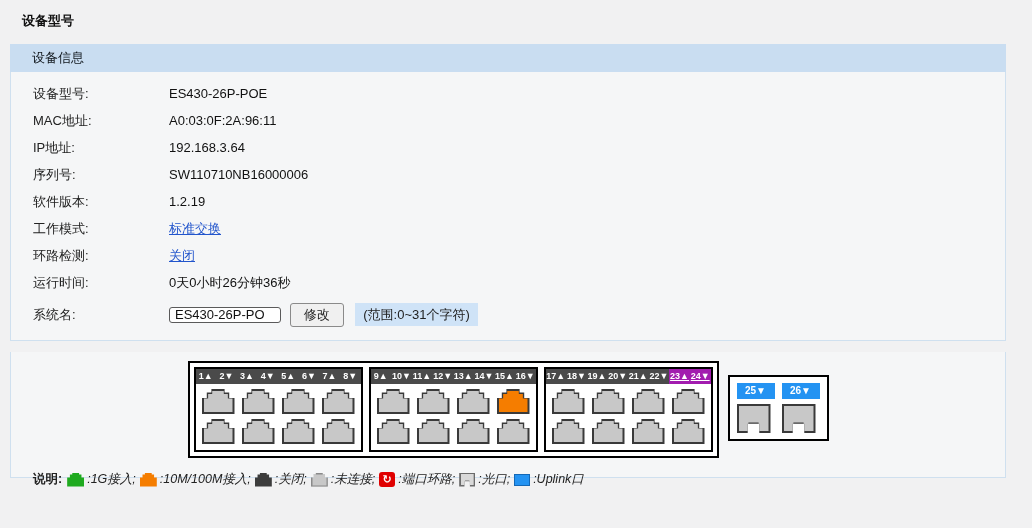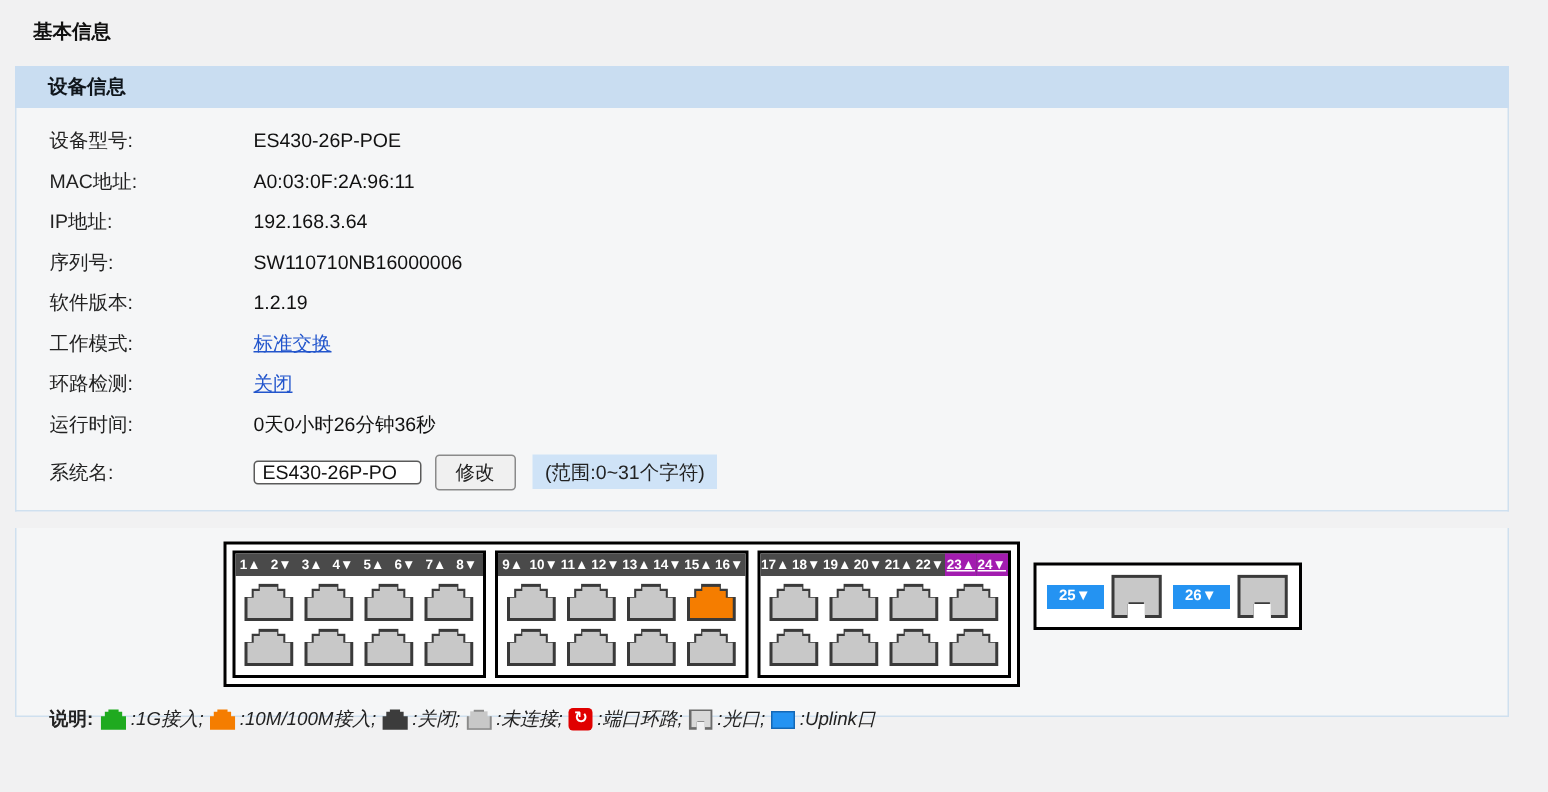--- a/index.html
+++ b/index.html
@@ -10,21 +10,21 @@
     font-size:13px; color:#1b1b1b;
     overflow:hidden;
   }
   .page-title {
     font-weight:bold; font-size:13px; color:#111;
     padding:12px 0 0 22px; height:44px;
   }
   .panel { margin:0 26px 11px 10px; }
   .panel-header {
     background:#c9ddf1; height:28px; line-height:28px;
-    padding-left:22px; font-weight:bold; font-size:13px; color:#10161c;
+    padding-left:22px; font-weight:normal; font-size:13px; color:#10161c;
   }
   .panel-body {
     background:#f5f6f7;
     border:1px solid #cfe0ef; border-top:none;
   }
   
   .info-body { padding:8px 0 6px 0; }
   .info-row { display:flex; align-items:center; height:27px; }
   .info-row .lbl { width:158px; padding-left:22px; color:#222; }
   .info-row .val { color:#111; }
@@ -66,21 +66,21 @@
     clip-path:polygon(0% 36%,16% 36%,16% 14%,30% 14%,30% 0%,70% 0%,70% 14%,84% 14%,84% 36%,100% 36%,100% 100%,0% 100%);
     background:#3a3a3a;
   }
   .rj45 .fill { position:absolute; left:2px; top:2px; right:2px; bottom:2px;
     clip-path:polygon(0% 36%,16% 36%,16% 14%,30% 14%,30% 0%,70% 0%,70% 14%,84% 14%,84% 36%,100% 36%,100% 100%,0% 100%);
   }
   .sfp-box {
     display:flex; gap:7px; border:2px solid #000; background:#fff;
     padding:6px 7px; margin-left:9px; margin-top:14px;
   }
-  .sfp-col { display:flex; flex-direction:row; align-items:center; gap:5px; }
+  .sfp-col { display:flex; flex-direction:column; gap:5px; }
   .sfp-label {
     width:38px; height:16px; background:#2493f2; color:#fff;
     font-size:10px; font-weight:bold; text-align:center; line-height:16px;
   }
   .sfp-port { width:34px; height:29px; position:relative;
     clip-path:polygon(0 0,100% 0,100% 100%,67% 100%,67% 68%,33% 68%,33% 100%,0 100%);
     background:#3a3a3a;
   }
   .sfp-port .fill { position:absolute; left:2px; top:2px; right:2px; bottom:2px;
     clip-path:polygon(0 0,100% 0,100% 100%,67% 100%,67% 66%,33% 66%,33% 100%,0 100%);
@@ -107,21 +107,21 @@
   .loop-icon { width:16px; height:15px; border-radius:3px; background:#e00000;
     color:#fff; font-size:11px; font-weight:bold; text-align:center; line-height:15px;
     margin-right:3px;
   }
   .uplink-icon { width:16px; height:12px; background:#2493f2; border:1px solid #1468b6;
     margin-right:3px; }
 </style>
 </head>
 <body>
 
-<div class="page-title">基本信息</div>
+<div class="page-title">设备型号</div>
 
 <div class="panel">
   <div class="panel-header">设备信息</div>
   <div class="panel-body info-body" id="info-rows">
 
     <div class="info-row">
         <span class="lbl">设备型号:</span>
         <span class="val">ES430-26P-POE</span>
       </div>
       <div class="info-row">

